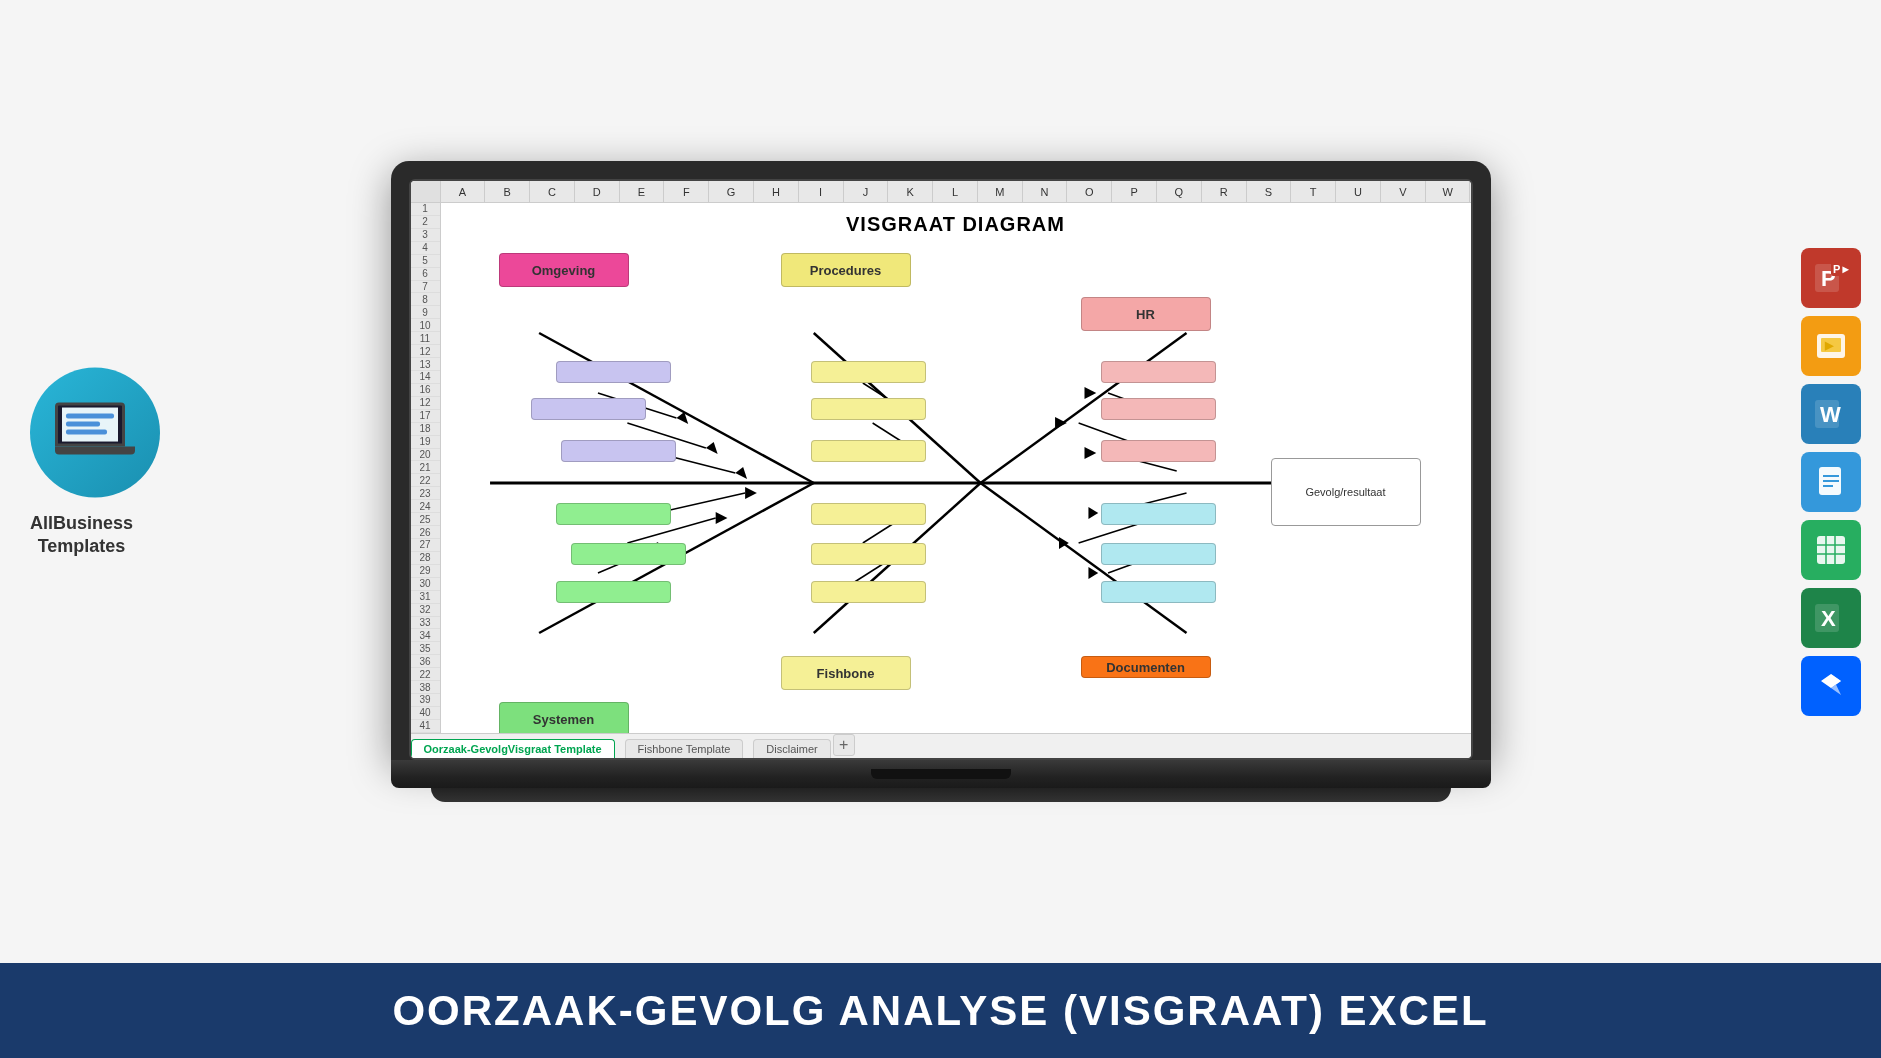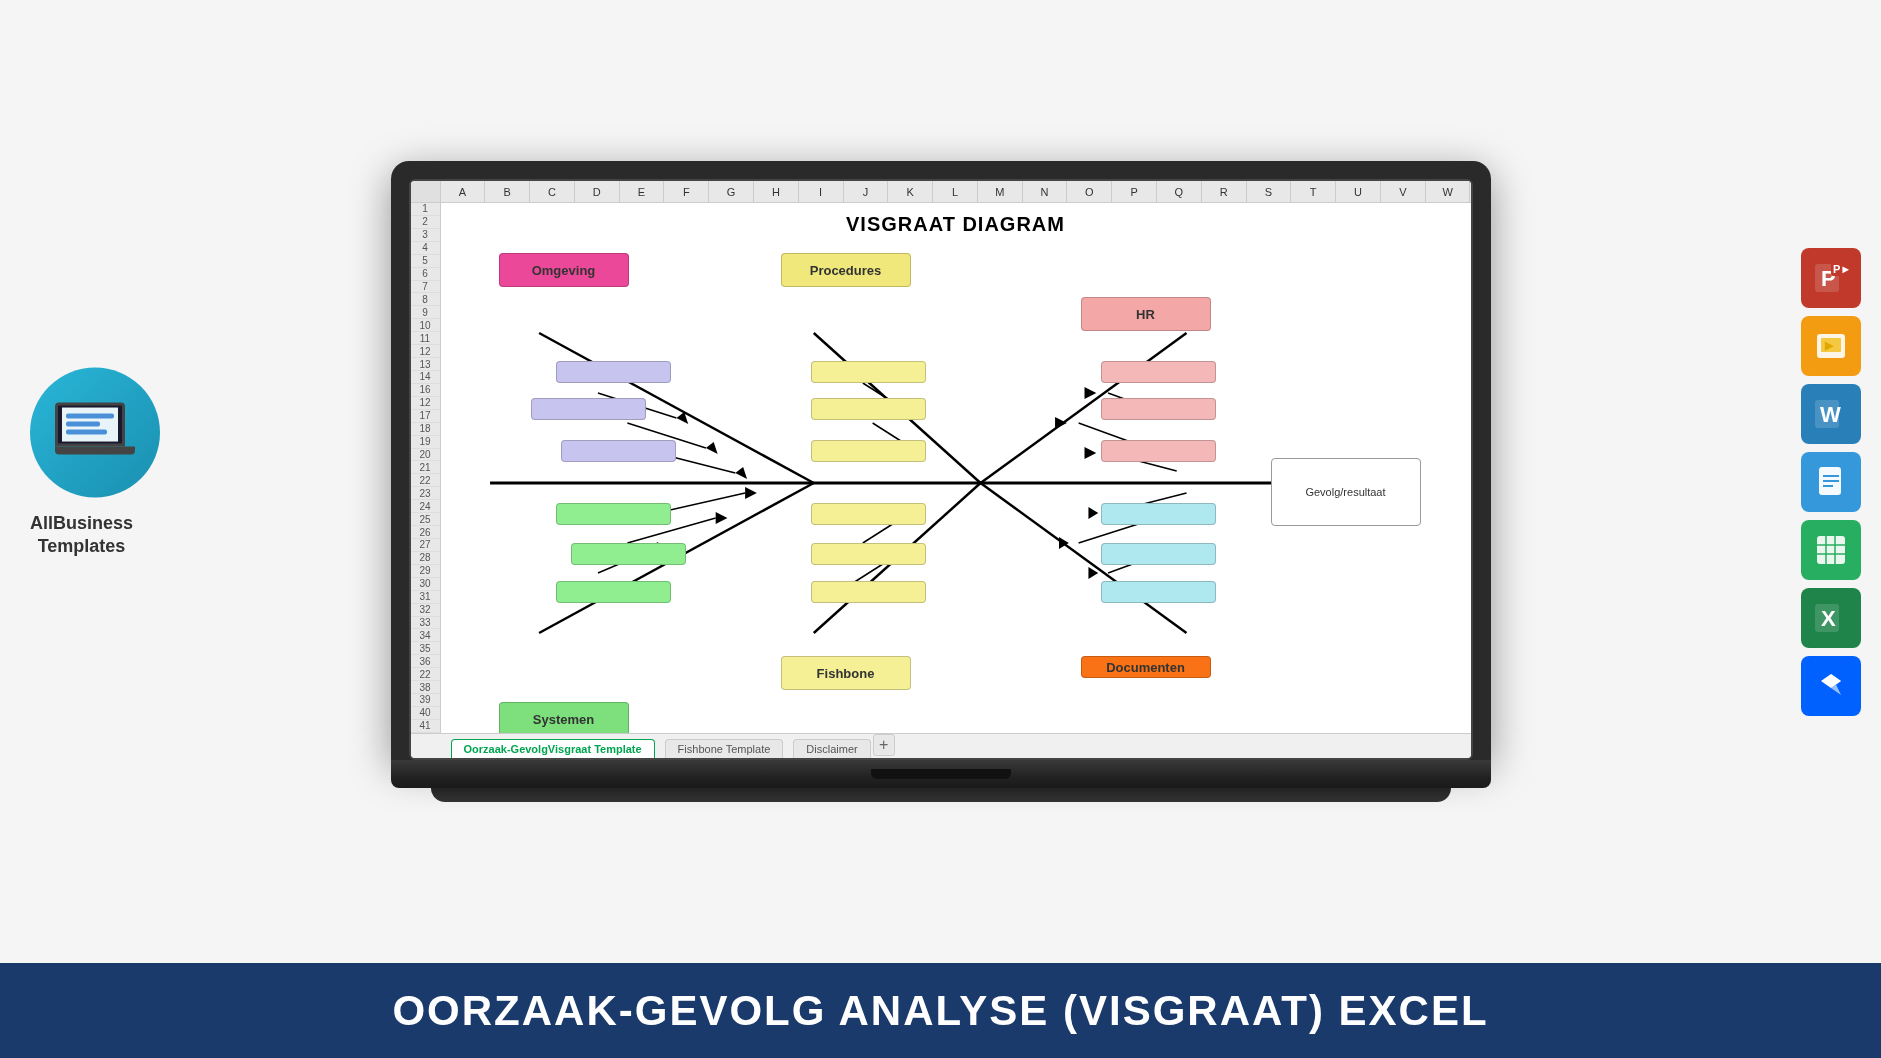--- a/index.html
+++ b/index.html
@@ -292,21 +292,20 @@
       color: #333;
     }
 
     
     .sheet-tabs {
       display: flex;
       background: #f0f0f0;
       border-top: 1px solid #ccc;
       height: 25px;
       align-items: flex-end;
-      padding-left: 40px;
       gap: 2px;
     }
 
     .sheet-tab {
       padding: 3px 12px;
       font-size: 11px;
       border: 1px solid #ccc;
       border-bottom: none;
       border-radius: 4px 4px 0 0;
       cursor: pointer;

